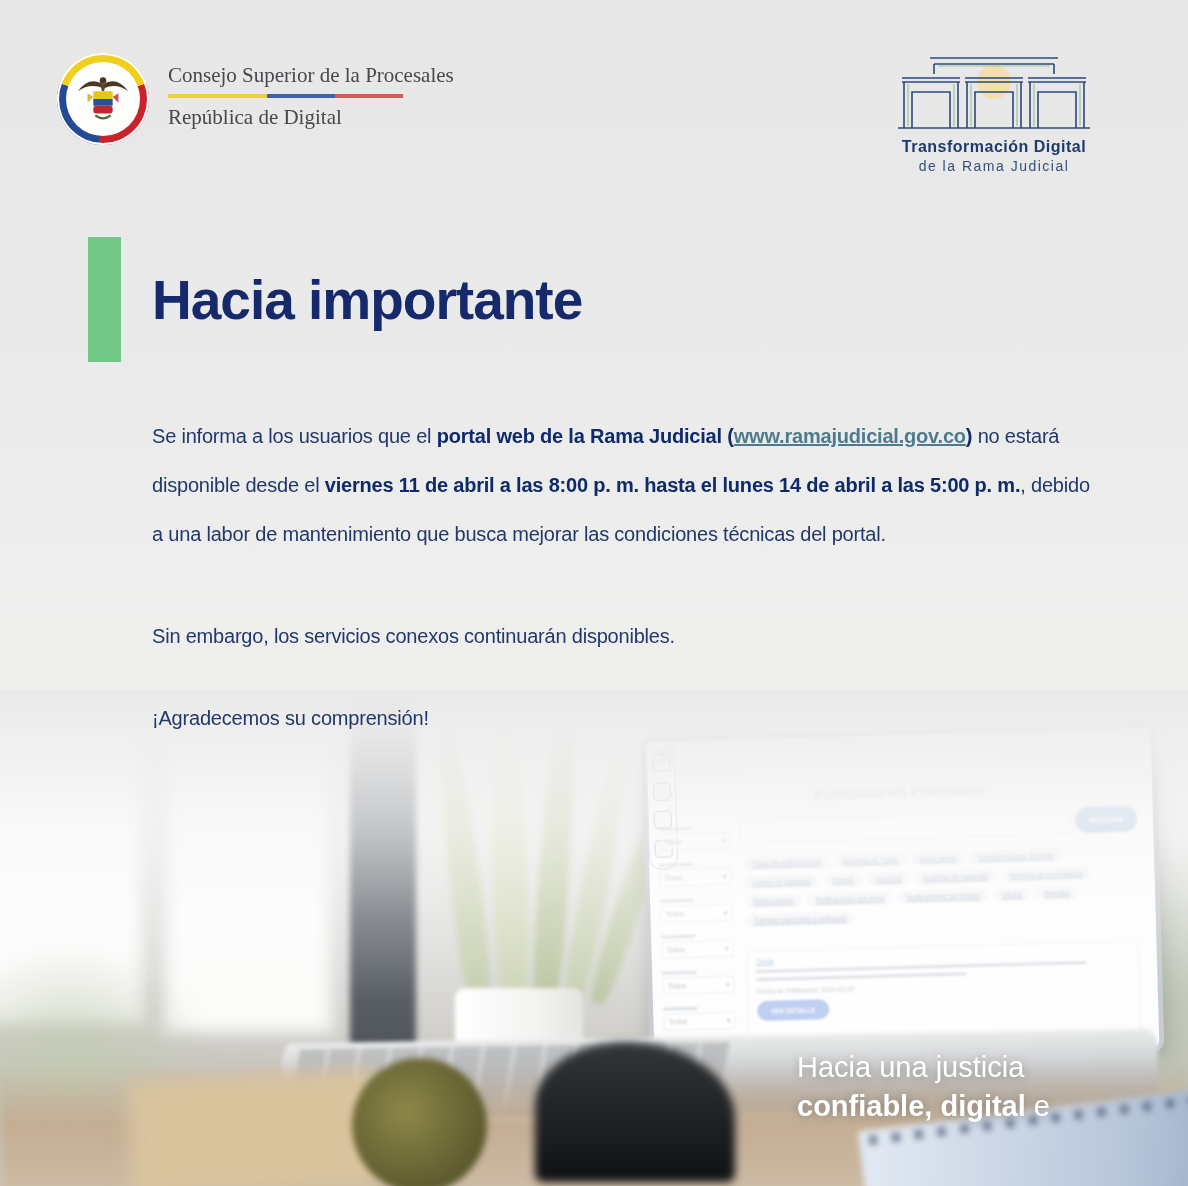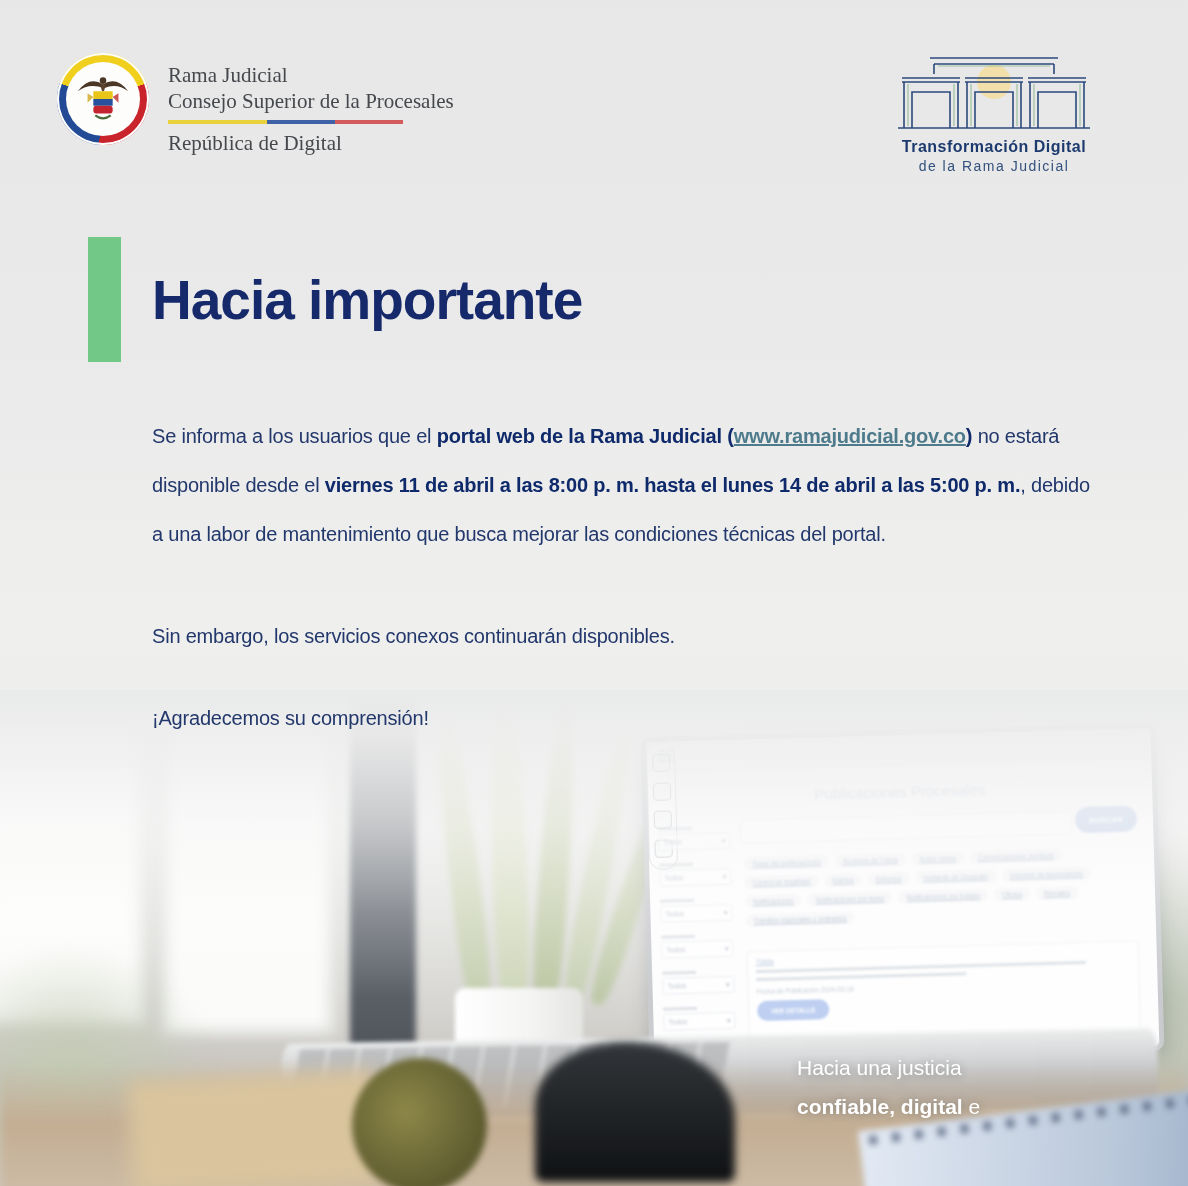--- a/index.html
+++ b/index.html
@@ -98,21 +98,21 @@
     background:radial-gradient(circle at 40% 40%,#8d8748,#5d5b2f 70%);}
   .ph-stamp{left:535px;top:352px;width:200px;height:140px;border-radius:45% 55% 8px 8px;filter:blur(4px);
     background:linear-gradient(180deg,#33363a,#0f1113);}
   .ph-notebook{right:-35px;bottom:-28px;width:360px;height:105px;transform:rotate(-7deg);filter:blur(3px);
     background:linear-gradient(100deg,#e3eaf4 0%,#b9c7da 70%,#9db0c8 100%);}
   .ph-spiral{position:absolute;left:10px;top:6px;width:330px;height:9px;opacity:.8;
     background:repeating-linear-gradient(90deg,#55627c 0 8px,transparent 8px 23px);}
   .ph-fade{inset:0;background:linear-gradient(180deg,#e9eaea 0%,rgba(238,238,238,.93) 9%,rgba(247,247,247,.6) 27%,
     rgba(255,255,255,.22) 45%,rgba(255,255,255,0) 62%);}
   
-  #tagline{position:absolute;left:797px;top:1048px;z-index:6;color:#ffffff;font-size:21px;line-height:39px;
+  #tagline{position:absolute;left:797px;top:1048px;z-index:6;color:#ffffff;font-size:29px;line-height:39px;
     text-shadow:0 1px 8px rgba(40,45,55,.35);}
   #tagline .tb{font-weight:bold;}
 </style>
 </head>
 <body>
 
 <div id="canvas">
 
   <div id="header">
     <div class="seal">
@@ -124,21 +124,20 @@
           <rect x="20" y="22" width="20" height="8" fill="#e8c619"></rect>
           <rect x="20" y="30" width="20" height="7" fill="#27519c"></rect>
           <rect x="20" y="37" width="20" height="8" rx="3" fill="#c32430"></rect>
           <path d="M14 24 L20 28 L14 34 Z" fill="#d8b94c"></path>
           <path d="M46 24 L40 28 L46 34 Z" fill="#c95555"></path>
           <path d="M22 47 Q30 53 38 47" stroke="#4a6b3a" stroke-width="2.4" fill="none"></path>
         </svg>
       </div>
     </div>
     <div class="brand-left">
-      <div class="l1">Rama Judicial</div>
       <div class="l2">Consejo Superior de la Procesales</div>
       <div class="tricolor"></div>
       <div class="l3">República de Digital</div>
     </div>
 
     <div class="brand-right">
       <svg width="200" height="78" viewBox="0 0 200 78">
         <circle cx="100" cy="30" r="17" fill="#f4dd9d" opacity="0.85"></circle>
         <g stroke="#2c4a7c" stroke-width="1.6" fill="none">
           <path d="M36 6 H164 M40 12 H160 M40 12 V22 M160 12 V22"></path>

